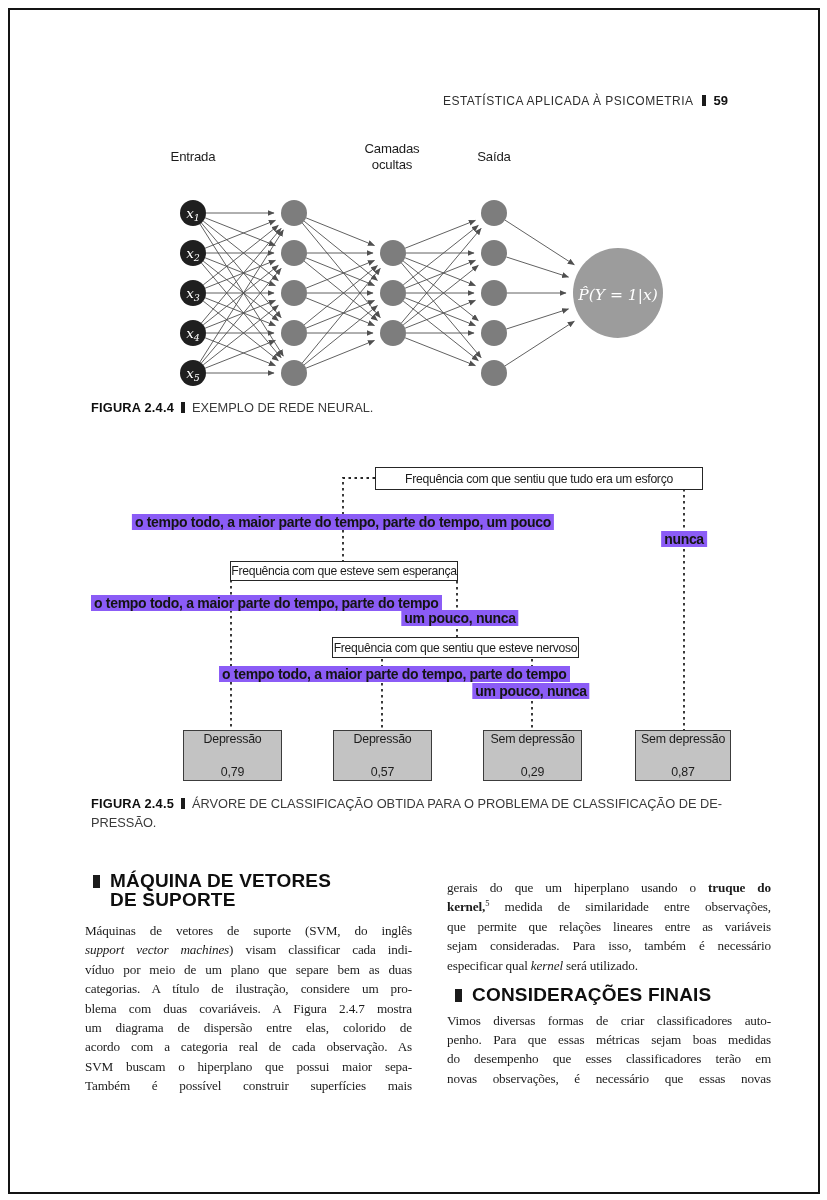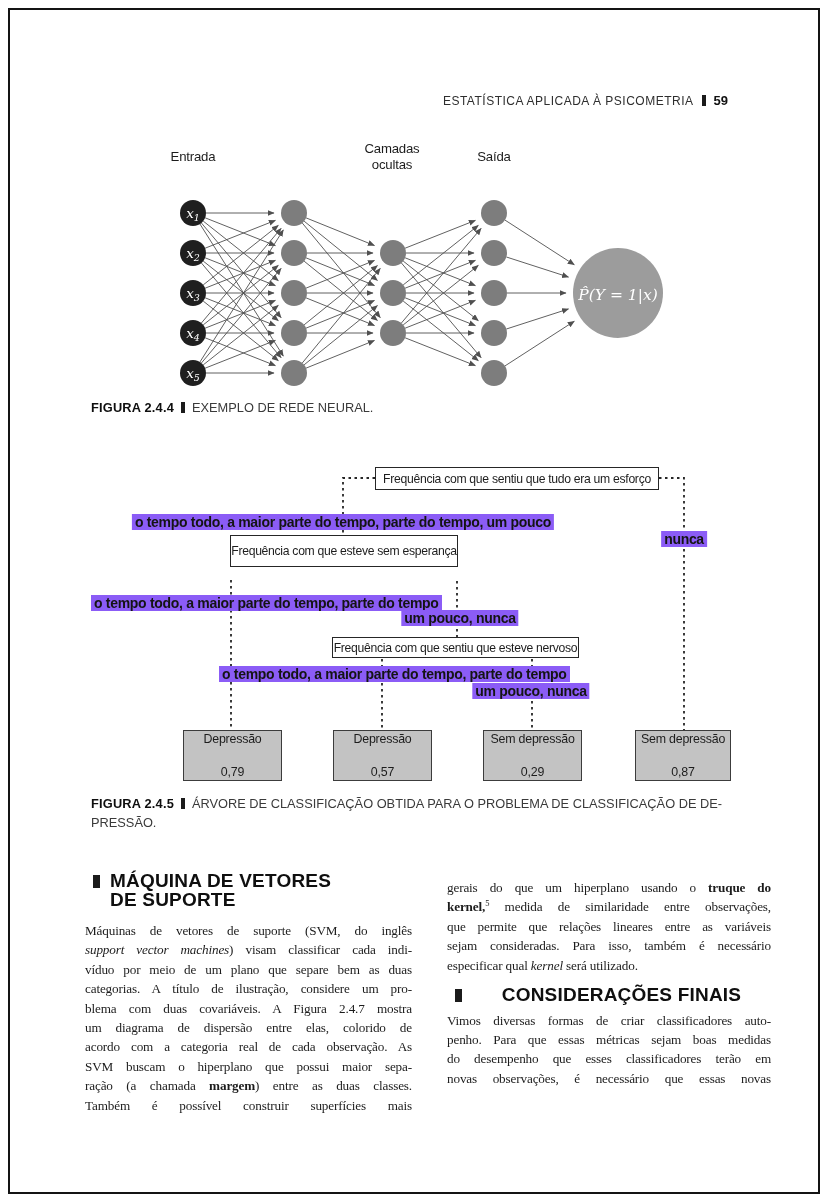--- a/index.html
+++ b/index.html
@@ -37,21 +37,21 @@
   .blabel.ctr{transform:translateX(-50%);}
 
   
   .col{position:absolute;font-family:"Liberation Serif",serif;}
   .col-left{left:85px;top:872px;width:327px;}
   .col-right{left:423px;top:878px;width:324px;margin-left:24px;}
   .sec-head{font-family:"Liberation Sans",sans-serif;font-weight:bold;font-size:19px;
             color:#0f0f0f;letter-spacing:.2px;line-height:18.5px;position:relative;padding-left:25px;}
   .sec-head .bar-icon{position:absolute;left:8px;top:3px;width:7px;height:13px;}
   .col-left .sec-head{margin-bottom:12px;}
-  .col-right .sec-head{margin-top:11px;margin-bottom:6px;text-align:center;}
+  .col-right .sec-head{margin-top:11px;margin-bottom:6px;}
   .bodyline{font-size:13.2px;line-height:19.4px;letter-spacing:-.15px;color:#1c1c1c;
             white-space:nowrap;text-align:justify;text-align-last:justify;}
   .bodyline.noj{text-align:left;text-align-last:left;}
   .s-i{font-style:italic;}
   .s-b{font-weight:bold;}
   .s-sup{vertical-align:super;font-size:8.5px;line-height:0;}
 </style>
 </head>
 <body>
 
@@ -170,22 +170,22 @@
     <g stroke="#262626" stroke-width="1.8" stroke-dasharray="2.5 3.5" fill="none">
       <polyline points="375,18 343,18 343,102"></polyline>
       <polyline points="653,18 684,18 684,271"></polyline>
       <line x1="231" y1="120" x2="231" y2="271"></line>
       <line x1="457" y1="121" x2="457" y2="178"></line>
       <line x1="382" y1="199" x2="382" y2="271"></line>
       <line x1="532" y1="199" x2="532" y2="271"></line>
     </g>
   </svg>
 
-  <div class="tnode" style="left:375px;top:467px;width:284px;height:23px;">Frequência com que sentiu que tudo era um esforço</div>
-  <div class="tnode" style="left:230px;top:535px;width:228px;height:32px;">Frequência com que esteve sem esperança</div>
+  <div class="tnode" style="left:375px;top:467px;width:328px;height:23px;">Frequência com que sentiu que tudo era um esforço</div>
+  <div class="tnode" style="left:230px;top:561px;width:228px;height:20px;">Frequência com que esteve sem esperança</div>
   <div class="tnode" style="left:332px;top:637px;width:247px;height:21px;">Frequência com que sentiu que esteve nervoso</div>
 
   <div class="blabel ctr" style="left:343px;top:514px;">o tempo todo, a maior parte do tempo, parte do tempo, um pouco</div>
   <div class="blabel ctr" style="left:684px;top:531px;">nunca</div>
   <div class="blabel" style="left:91px;top:595px;">o tempo todo, a maior parte do tempo, parte do tempo</div>
   <div class="blabel ctr" style="left:460px;top:610px;">um pouco, nunca</div>
   <div class="blabel" style="left:219px;top:666px;">o tempo todo, a maior parte do tempo, parte do tempo</div>
   <div class="blabel ctr" style="left:531px;top:683px;">um pouco, nunca</div>
 
   <div class="tleaf" style="left:183px;top:730px;width:99px;height:51px;">
@@ -220,21 +220,20 @@
     </div>
     <div>
         <div class="bodyline"><span>Máquinas de vetores de suporte (SVM, do inglês</span></div>
         <div class="bodyline"><span class="s-i">support vector machines</span><span>) visam classificar cada indi-</span></div>
         <div class="bodyline"><span>víduo por meio de um plano que separe bem as duas</span></div>
         <div class="bodyline"><span>categorias. A título de ilustração, considere um pro-</span></div>
         <div class="bodyline"><span>blema com duas covariáveis. A Figura 2.4.7 mostra</span></div>
         <div class="bodyline"><span>um diagrama de dispersão entre elas, colorido de</span></div>
         <div class="bodyline"><span>acordo com a categoria real de cada observação. As</span></div>
         <div class="bodyline"><span>SVM buscam o hiperplano que possui maior sepa-</span></div>
-        <div class="bodyline"><span>ração (a chamada </span><span class="s-b">margem</span><span>) entre as duas classes.</span></div>
         <div class="bodyline"><span>Também é possível construir superfícies mais</span></div>
       </div>
   </div>
 
   <div class="col col-right">
     <div>
         <div class="bodyline"><span>gerais do que um hiperplano usando o </span><span class="s-b">truque do</span></div>
         <div class="bodyline"><span class="s-b">kernel,</span><span class="s-sup">5</span><span> medida de similaridade entre observações,</span></div>
         <div class="bodyline"><span>que permite que relações lineares entre as variáveis</span></div>
         <div class="bodyline"><span>sejam consideradas. Para isso, também é necessário</span></div>

